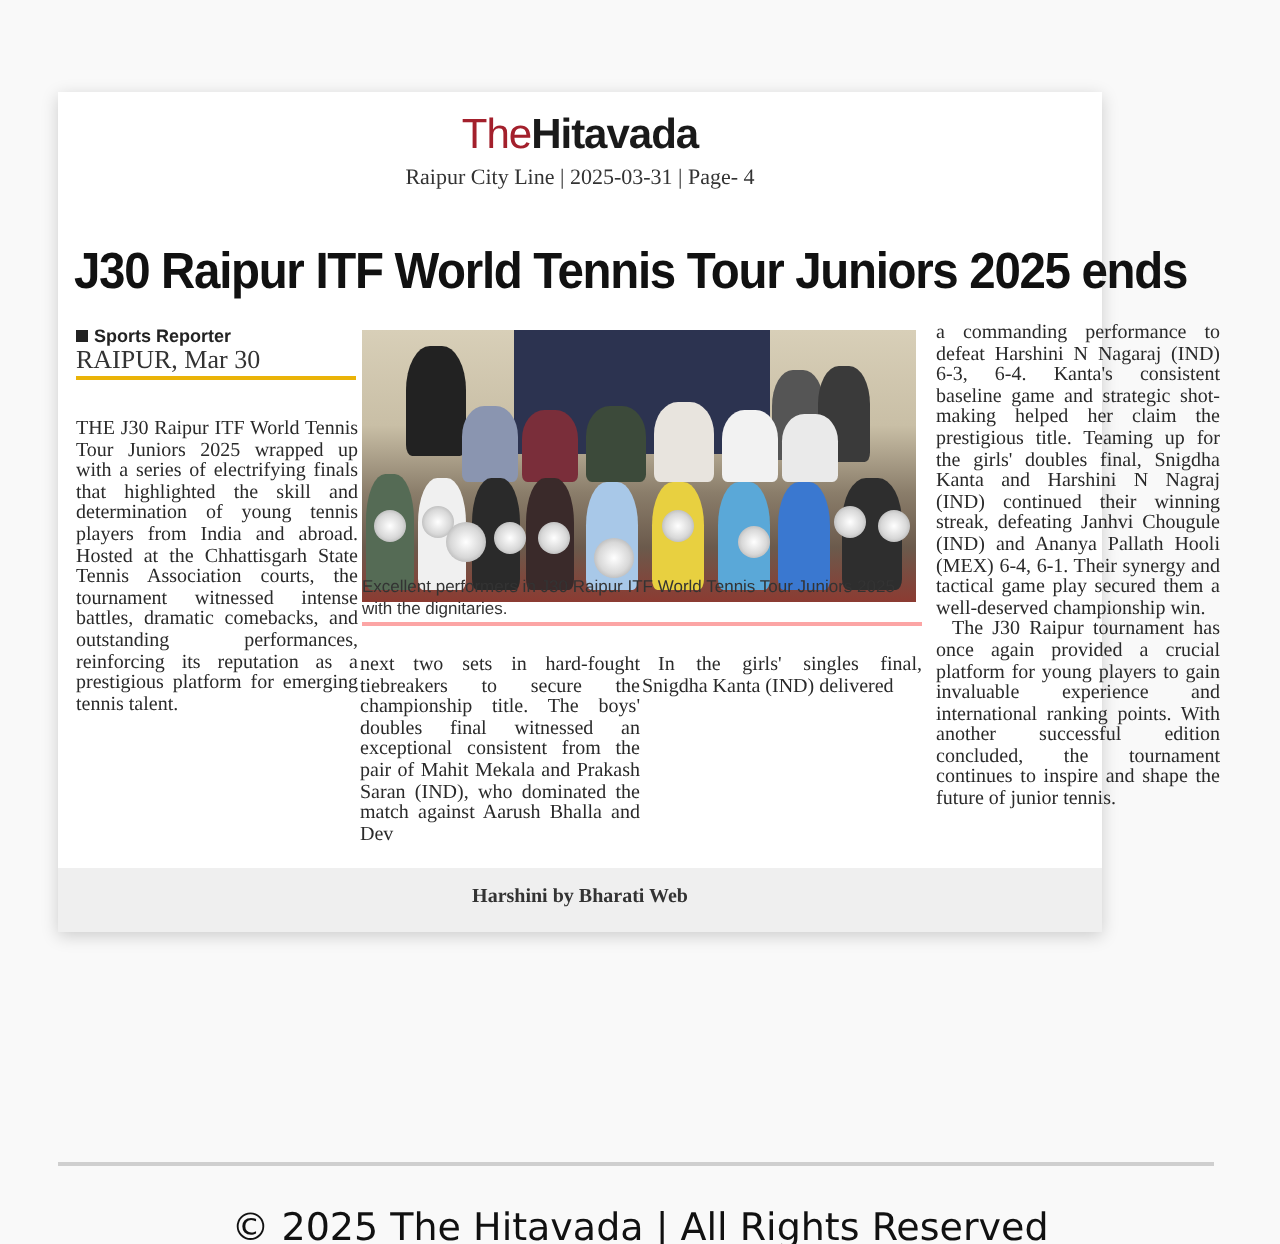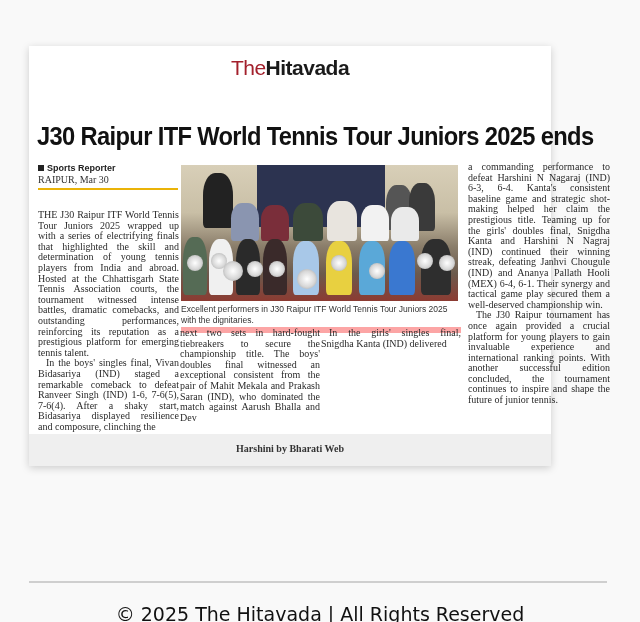--- a/index.html
+++ b/index.html
@@ -24,71 +24,71 @@
     transform: scaleX(0.93); transform-origin: left center;
   }
 
   .col { position: absolute; font-size: 10px; line-height: 10.6px; color: #2a2a2a; text-align: justify; }
   .col p { text-indent: 0; }
   .col p.ind { text-indent: 8px; }
 
   .byline { position: absolute; left: 9px; top: 117px; width: 140px; border-bottom: 2px solid #eab308; padding-bottom: 3px; }
   .byline .rep { font-family: "Liberation Sans", sans-serif; font-weight: bold; font-size: 9px; color: #222; line-height: 11px; }
   .byline .rep .sq { display: inline-block; width: 6px; height: 6px; background: #222; margin-right: 3px; vertical-align: 0px; }
-  .byline .dl { font-size: 10px; color: #333; line-height: 11px; }
+  .byline .dl { font-size: 13px; color: #333; line-height: 11px; }
 
   .col1 { left: 9px; top: 164px; width: 141px; }
   .col2 { left: 151px; top: 282px; width: 140px; }
   .col3 { left: 292px; top: 282px; width: 140px; }
   .col4 { left: 439px; top: 116px; width: 142px; }
 
   .photo {
     position: absolute; left: 152px; top: 119px; width: 277px; height: 136px;
     background: linear-gradient(180deg, #d8cfb8 0%, #c9bfa6 35%, #8a7d6a 60%, #6b5a4c 80%, #8c3b32 100%);
     overflow: hidden;
   }
   .photo .banner { position: absolute; left: 76px; top: 0; width: 128px; height: 62px; background: #2c3350; }
   .photo .person { position: absolute; border-radius: 40% 40% 10% 10%; }
   .photo .trophy { position: absolute; width: 16px; height: 16px; border-radius: 50%; background: radial-gradient(circle, #fff 0%, #d8d8d8 55%, #999 100%); }
   .caption {
-    position: absolute; left: 152px; top: 258px; width: 280px;
+    position: absolute; left: 152px; top: 242px; width: 280px;
     font-family: "Liberation Sans", sans-serif; font-size: 8.5px; line-height: 10.5px; color: #333;
-    border-bottom: 6px solid #fca5a5; padding-bottom: 2px;
+    border-bottom: 2px solid #fca5a5; padding-bottom: 2px;
   }
 
   .footer-bar {
     position: absolute; left: 0; top: 388px; width: 100%; height: 32px;
     background: #efefef; text-align: center;
   }
   .footer-bar span { display: inline-block; margin-top: 9px; font-size: 10px; color: #333; font-weight: bold; }
 
   .divider { position: absolute; left: 29px; top: 581px; width: 578px; height: 2px; background: #cfcfcf; }
   .copyright {
     position: absolute; left: 0; top: 603px; width: 640px; text-align: center;
     font-family: "DejaVu Sans", sans-serif; font-size: 19px; color: #111; white-space: nowrap;
   }
 </style>
 </head>
 <body>
 
 <div class="card">
   <div class="masthead">
     <div class="logo"><span class="the">The</span><span class="hit">Hitavada</span></div>
+    <div class="meta">Raipur City Line | 2025-03-31 | Page- 4</div>
   </div>
 
   <div class="headline">J30 Raipur ITF World Tennis Tour Juniors 2025 ends</div>
 
   <div class="byline">
     <div class="rep"><span class="sq"></span><span>Sports Reporter</span></div>
     <div class="dl">RAIPUR, Mar 30</div>
   </div>
 
   <div class="col col1">
     <p>THE J30 Raipur ITF World Tennis Tour Juniors 2025 wrapped up with a series of electrifying finals that highlighted the skill and determination of young tennis players from India and abroad. Hosted at the Chhattisgarh State Tennis Association courts, the tournament witnessed intense battles, dramatic comebacks, and outstanding performances, reinforcing its reputation as a prestigious platform for emerging tennis talent.</p>
-    <p class="ind">In the boys' singles final, Vivan Bidasariya (IND) staged a remarkable comeback to defeat Ranveer Singh (IND) 1-6, 7-6(5), 7-6(4). After a shaky start, Bidasariya displayed resilience and composure, clinching the</p>
   </div>
 
   <div class="photo" title="Group photo of tennis players holding trophies with dignitaries">
     <div class="banner"></div>
 
     <div class="person" style="left:22px;top:8px;width:30px;height:55px;background:#222;"></div>
     <div class="person" style="left:205px;top:20px;width:26px;height:45px;background:#555;"></div>
     <div class="person" style="left:228px;top:18px;width:26px;height:48px;background:#3a3a3a;"></div>
 
     <div class="person" style="left:50px;top:38px;width:28px;height:38px;background:#8a95b0;"></div>

